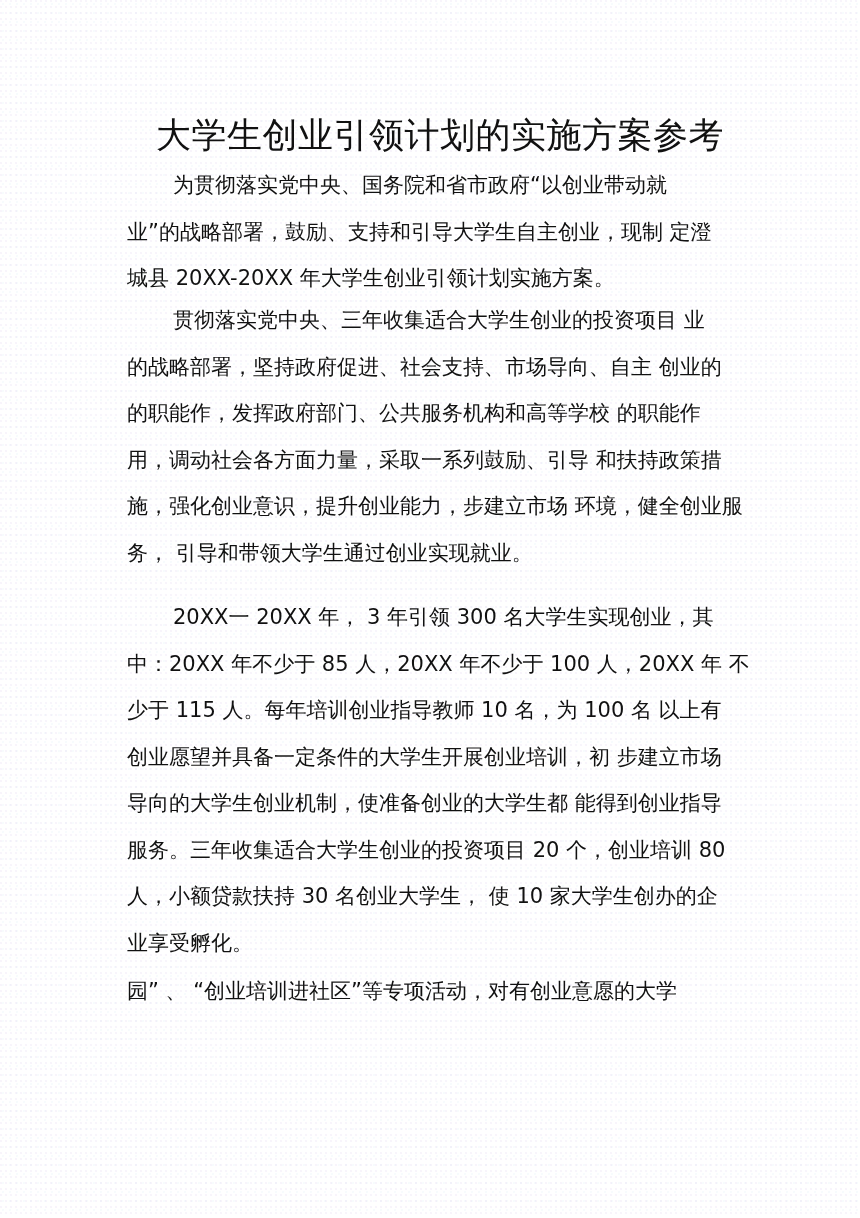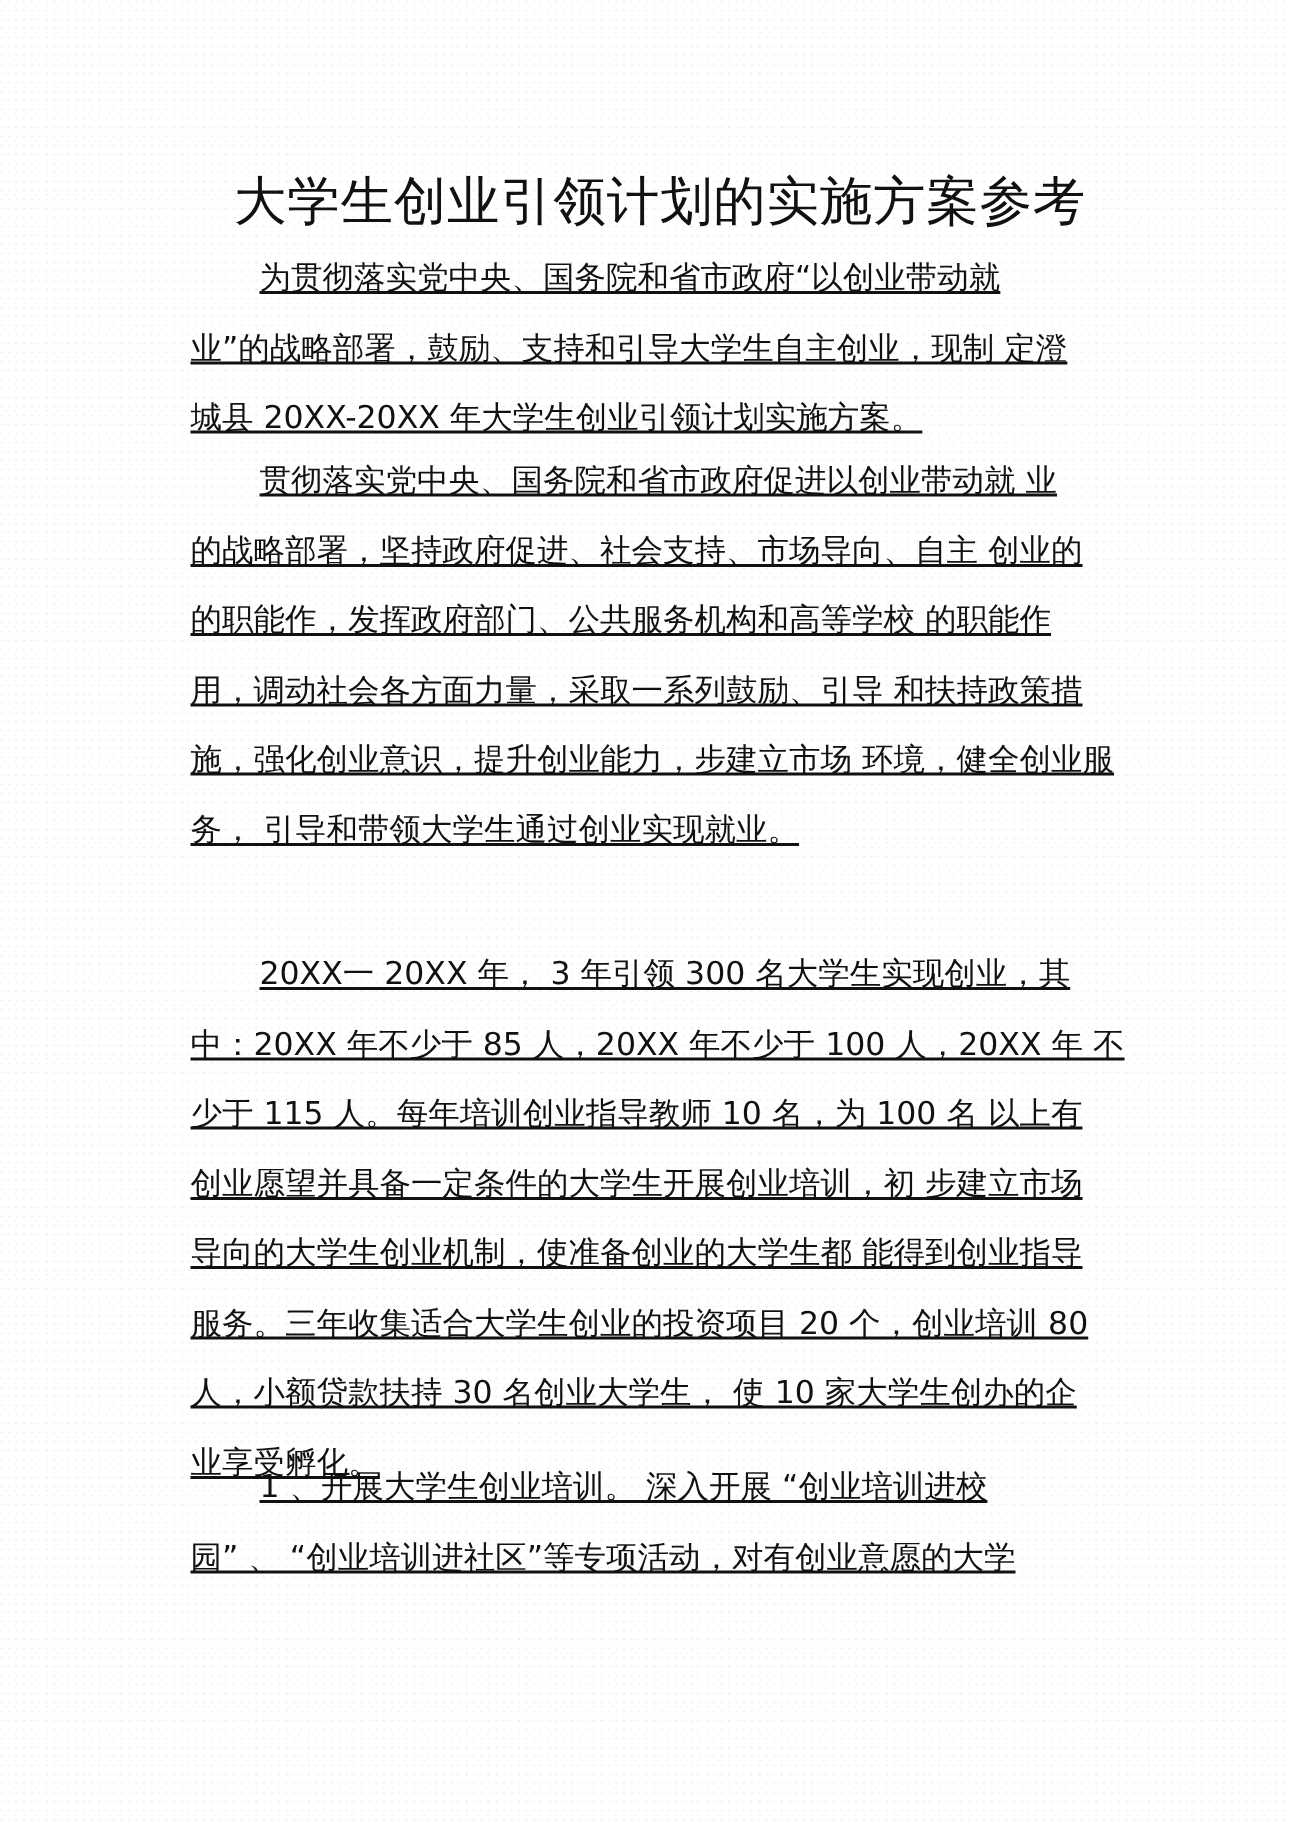--- a/index.html
+++ b/index.html
@@ -37,57 +37,55 @@
       left: 127px;
       width: 618px;
       margin: 0;
       font-size: 21px;
       line-height: 46.5px;
     }
     .line {
       display: block;
       white-space: nowrap;
       height: 46.5px;
-      text-decoration: underline;
     }
     .line.indent { padding-left: 46px; }
     #p1 { top: 162px; }
     #p2 { top: 297px; }
-    #p3 { top: 626px; }
+    #p3 { top: 594px; }
     #p4 { top: 968px; }
   </style>
 </head>
 <body>
 
 <div class="page">
   <h1 class="title">大学生创业引领计划的实施方案参考</h1>
 
   <div class="para" id="p1">
     <span class="line indent">为贯彻落实党中央、国务院和省市政府“以创业带动就</span>
     <span class="line">业”的战略部署，鼓励、支持和引导大学生自主创业，现制 定澄</span>
     <span class="line">城县 20XX-20XX 年大学生创业引领计划实施方案。</span>
   </div>
 
   <div class="para" id="p2">
-    <span class="line indent">贯彻落实党中央、国务院和省市政府促进以创业带动就 业</span>
+    <span class="line indent">贯彻落实党中央、三年收集适合大学生创业的投资项目 业</span>
     <span class="line">的战略部署，坚持政府促进、社会支持、市场导向、自主 创业的</span>
     <span class="line">的职能作，发挥政府部门、公共服务机构和高等学校 的职能作</span>
     <span class="line">用，调动社会各方面力量，采取一系列鼓励、引导 和扶持政策措</span>
     <span class="line">施，强化创业意识，提升创业能力，步建立市场 环境，健全创业服</span>
     <span class="line">务， 引导和带领大学生通过创业实现就业。</span>
   </div>
 
   <div class="para" id="p3">
     <span class="line indent">20XX一 20XX 年， 3 年引领 300 名大学生实现创业，其</span>
     <span class="line">中：20XX 年不少于 85 人，20XX 年不少于 100 人，20XX 年 不</span>
     <span class="line">少于 115 人。每年培训创业指导教师 10 名，为 100 名 以上有</span>
     <span class="line">创业愿望并具备一定条件的大学生开展创业培训，初 步建立市场</span>
     <span class="line">导向的大学生创业机制，使准备创业的大学生都 能得到创业指导</span>
     <span class="line">服务。三年收集适合大学生创业的投资项目 20 个，创业培训 80</span>
     <span class="line">人，小额贷款扶持 30 名创业大学生， 使 10 家大学生创办的企</span>
     <span class="line">业享受孵化。</span>
   </div>
 
   <div class="para" id="p4">
-    <span class="line indent">1 、开展大学生创业培训。 深入开展 “创业培训进校</span>
     <span class="line">园” 、 “创业培训进社区”等专项活动，对有创业意愿的大学</span>
   </div>
 </div>
 
 </body></html>

